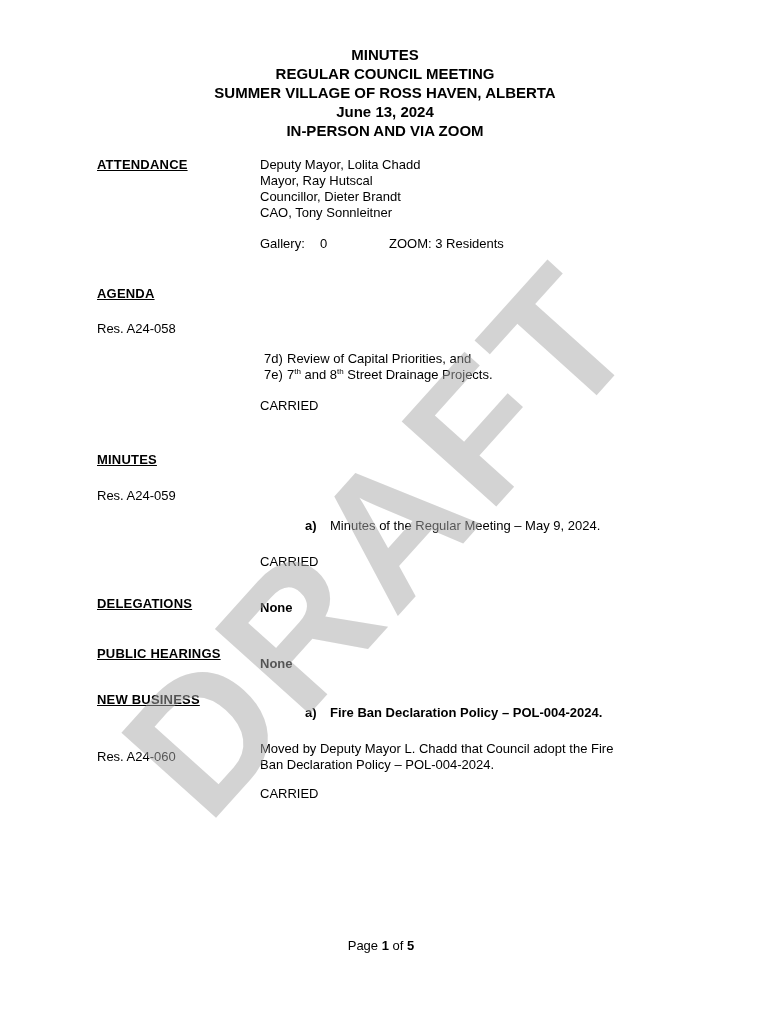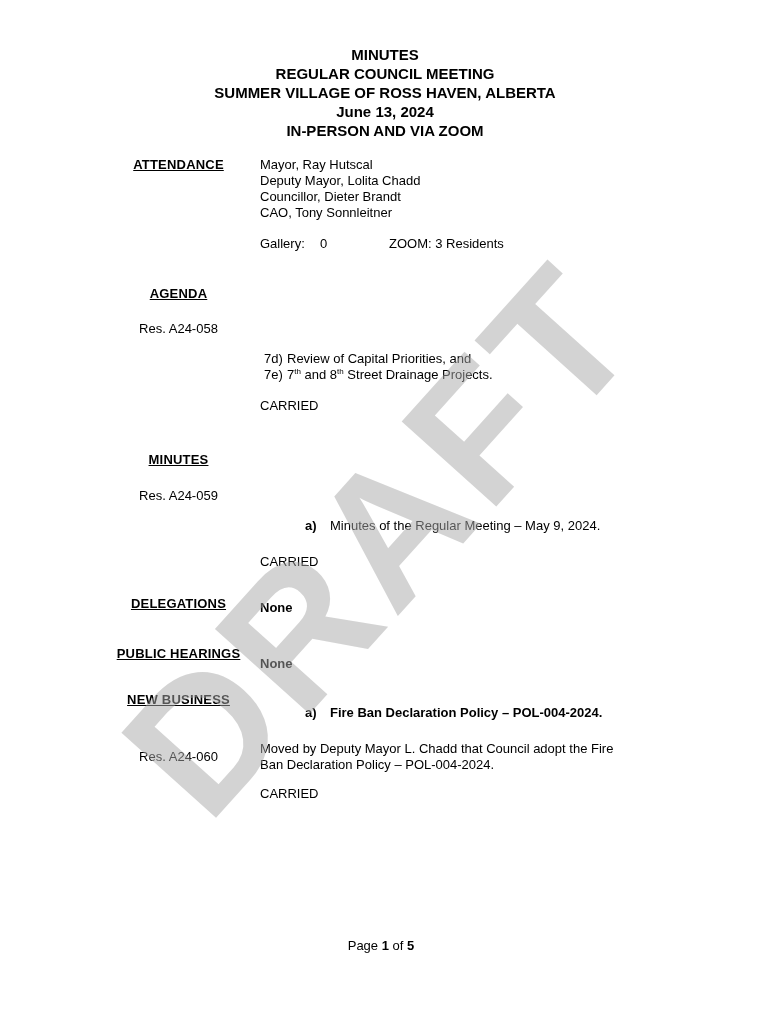--- a/index.html
+++ b/index.html
@@ -14,21 +14,21 @@
   }
   .doc-header {
     padding-top:45px;
     text-align:center;
     font-weight:bold;
     font-size:15px;
     line-height:19px;
     position:relative; z-index:1;
   }
   .row { display:flex; padding:0 97px; position:relative; z-index:1;margin-top:12px; }
-  .label-col { width:163px; flex-shrink:0;text-align:center; }
+  .label-col { width:163px; flex-shrink:0; }
   .content-col { flex:1; min-width:0; }
   .section-label { font-weight:bold; text-decoration:underline; letter-spacing:0.2px; }
   .justified { text-align:justify; }
   .pad7 { padding-top:7px; }
   .pad8 { padding-top:8px; }
   .none-text { font-weight:bold; }
   .item-line { display:flex;text-align:center; }
   .num-prefix { display:inline-block; width:27px; flex-shrink:0; }
   .alpha-item { padding-left:45px; display:flex; }
   .alpha-prefix { display:inline-block; width:25px; flex-shrink:0; font-weight:bold; }
@@ -73,22 +73,22 @@
     <div>SUMMER VILLAGE OF ROSS HAVEN, ALBERTA</div>
     <div>June 13, 2024</div>
     <div>IN-PERSON AND VIA ZOOM</div>
   </div>
 
   <div class="row mt17">
     <div class="label-col">
       <span class="section-label">ATTENDANCE</span>
     </div>
     <div class="content-col">
+      <div>Deputy Mayor, Lolita Chadd</div>
       <div>Mayor, Ray Hutscal</div>
-      <div>Deputy Mayor, Lolita Chadd</div>
       <div>Councillor, Dieter Brandt</div>
       <div>CAO, Tony Sonnleitner</div>
     </div>
   </div>
 
   <div class="row mt15">
     <div class="label-col"></div>
     <div class="content-col">
       <span class="gal-label">Gallery:</span><span class="gal-count">0</span><span>ZOOM: 3 Residents</span>
     </div>

